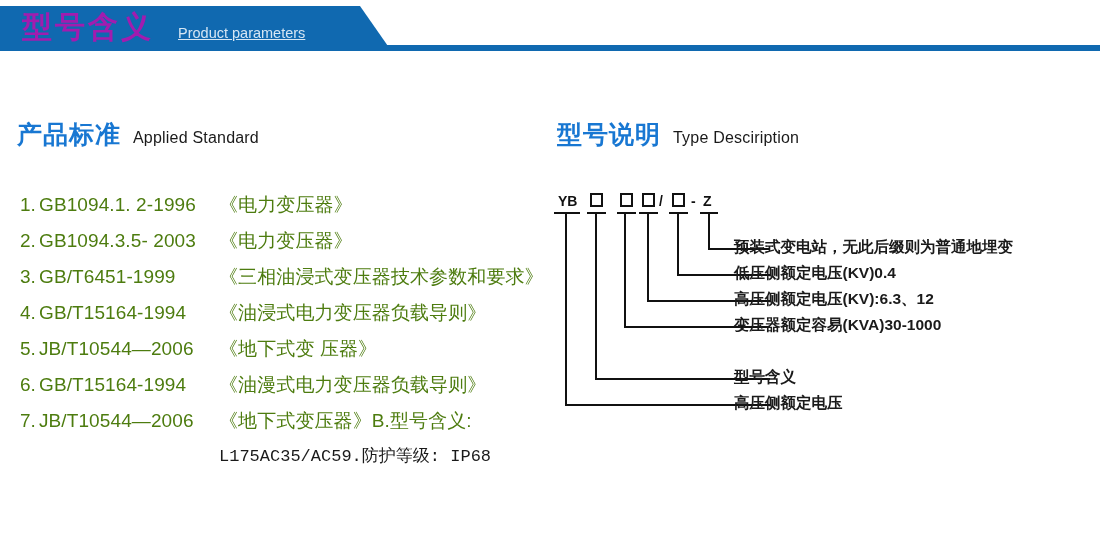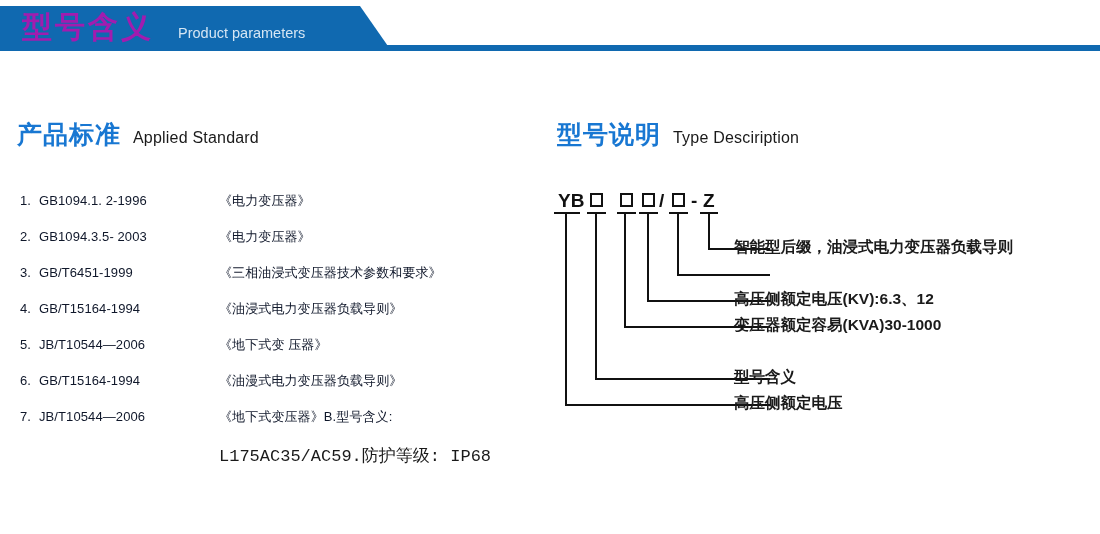--- a/index.html
+++ b/index.html
@@ -43,20 +43,21 @@
     white-space: nowrap;
   }
   #banner-title-en {
     position: absolute;
     left: 178px;
     top: 24px;
     font-size: 14.5px;
     color: #d5e6f4;
     line-height: 18px;
     white-space: nowrap;
+    text-decoration: underline;
   }
   #banner-rule {
     position: absolute;
     left: 0;
     top: 45px;
     width: 1100px;
     height: 6px;
     background: #1069b0;
   }
 
@@ -85,22 +86,22 @@
   
   #standard-list {
     position: absolute;
     left: 20px;
     top: 192px;
     width: 520px;
   }
   .std-row {
     height: 36px;
     white-space: nowrap;
-    font-size: 13px;
-    color: #0f172a;
+    font-size: 19px;
+    color: #4d7c0f;
   }
   .std-row .num {
     display: inline-block;
     width: 19px;
   }
   .std-row .code {
     display: inline-block;
     min-width: 180px;
     letter-spacing: 0.1px;
   }
@@ -128,21 +129,21 @@
   
   #code-row {
     position: absolute;
     left: 0;
     top: 0;
     height: 24px;
   }
   .code-seg {
     position: absolute;
     top: 0;
-    font-size: 19px;
+    font-size: 14px;
     font-weight: bold;
     color: #111111;
     line-height: 22px;
     white-space: nowrap;
   }
   .code-box {
     position: absolute;
     top: 3px;
     width: 13px;
     height: 14px;
@@ -246,24 +247,25 @@
 
   <div class="seg-underline" style="left:6px;   width:26px;"></div>
   <div class="seg-underline" style="left:39px;  width:19px;"></div>
   <div class="seg-underline" style="left:69px;  width:19px;"></div>
   <div class="seg-underline" style="left:91px;  width:19px;"></div>
   <div class="seg-underline" style="left:121px; width:19px;"></div>
   <div class="seg-underline" style="left:152px; width:18px;"></div>
 
   <div class="lead-v" style="left:160px; top:24px;  height:36px;"></div>
   <div class="lead-h" style="left:160px; top:58px;  width:62px;"></div>
-  <div class="lead-label" style="left:186px; top:48px;">智能型后缀，油浸式电力变压器负载导则</div>
+  <div class="lead-label" style="left:186px; top:48px;">预装式变电站，无此后缀则为普通地埋变</div>
 
   <div class="lead-v" style="left:129px; top:24px;  height:62px;"></div>
   <div class="lead-h" style="left:129px; top:84px;  width:93px;"></div>
+  <div class="lead-label" style="left:186px; top:74px;">低压侧额定电压(KV)0.4</div>
 
   <div class="lead-v" style="left:99px;  top:24px;  height:88px;"></div>
   <div class="lead-h" style="left:99px;  top:110px; width:123px;"></div>
   <div class="lead-label" style="left:186px; top:100px;">高压侧额定电压(KV):6.3、12</div>
 
   <div class="lead-v" style="left:76px;  top:24px;  height:114px;"></div>
   <div class="lead-h" style="left:76px;  top:136px; width:146px;"></div>
   <div class="lead-label" style="left:186px; top:126px;">变压器额定容易(KVA)30-1000</div>
 
   <div class="lead-v" style="left:47px;  top:24px;  height:166px;"></div>

